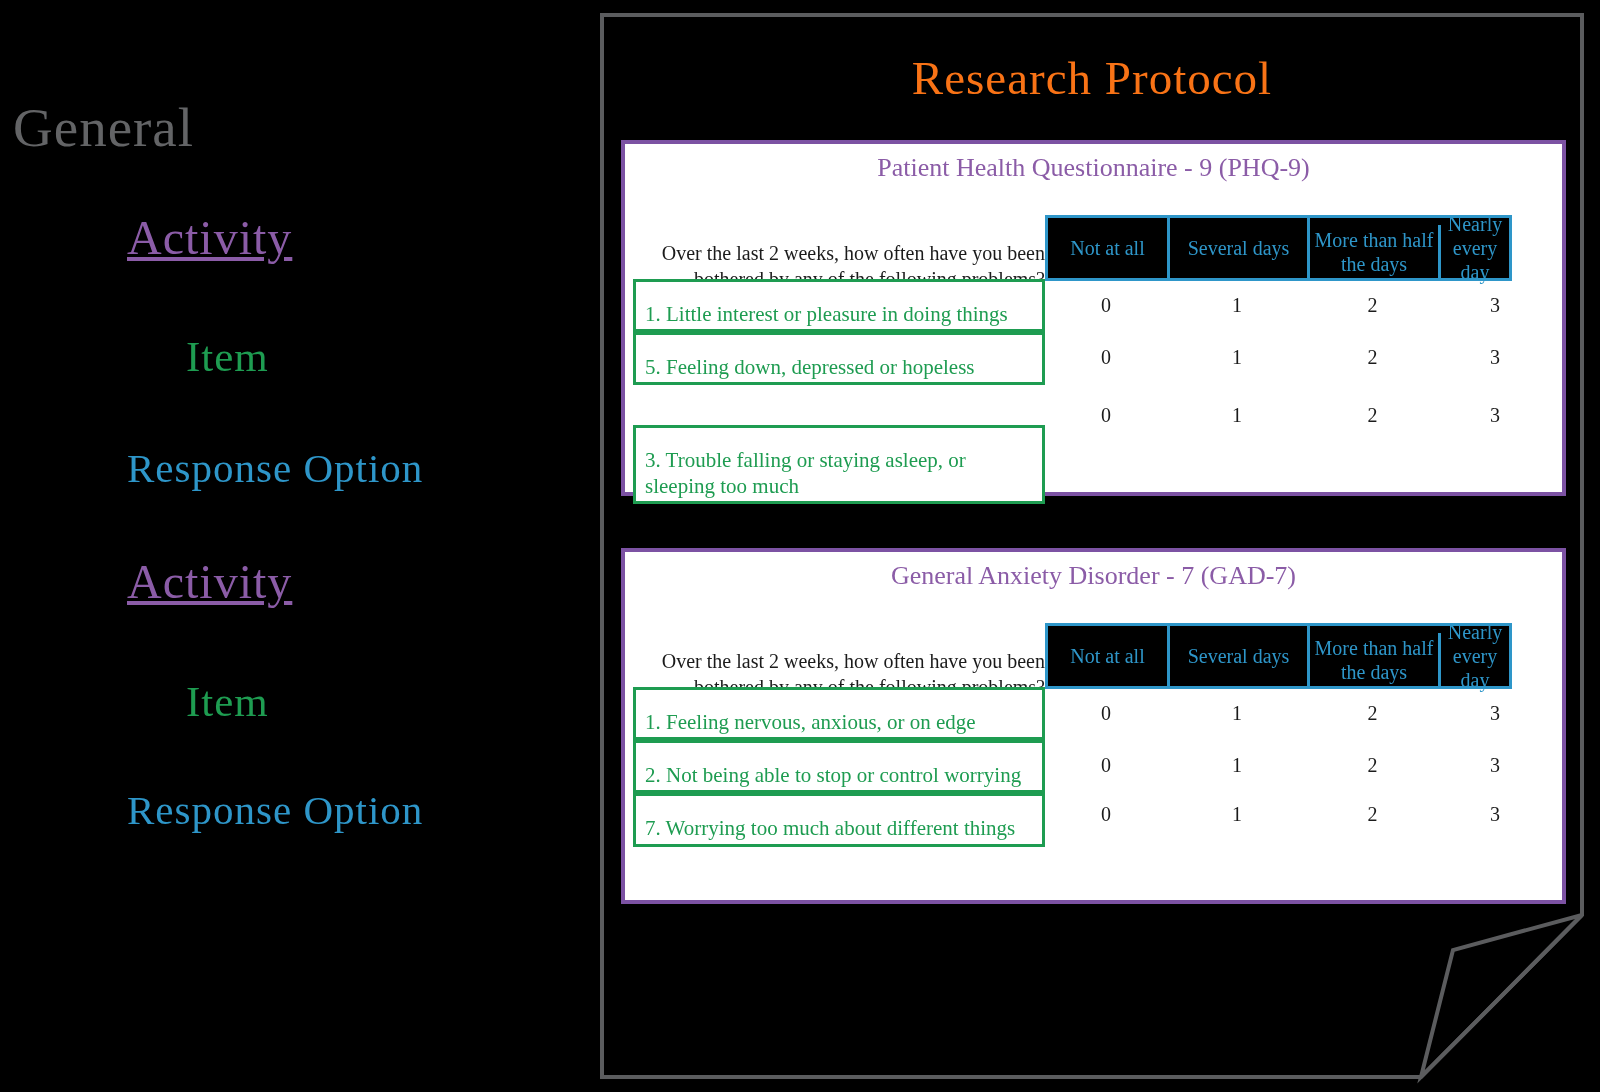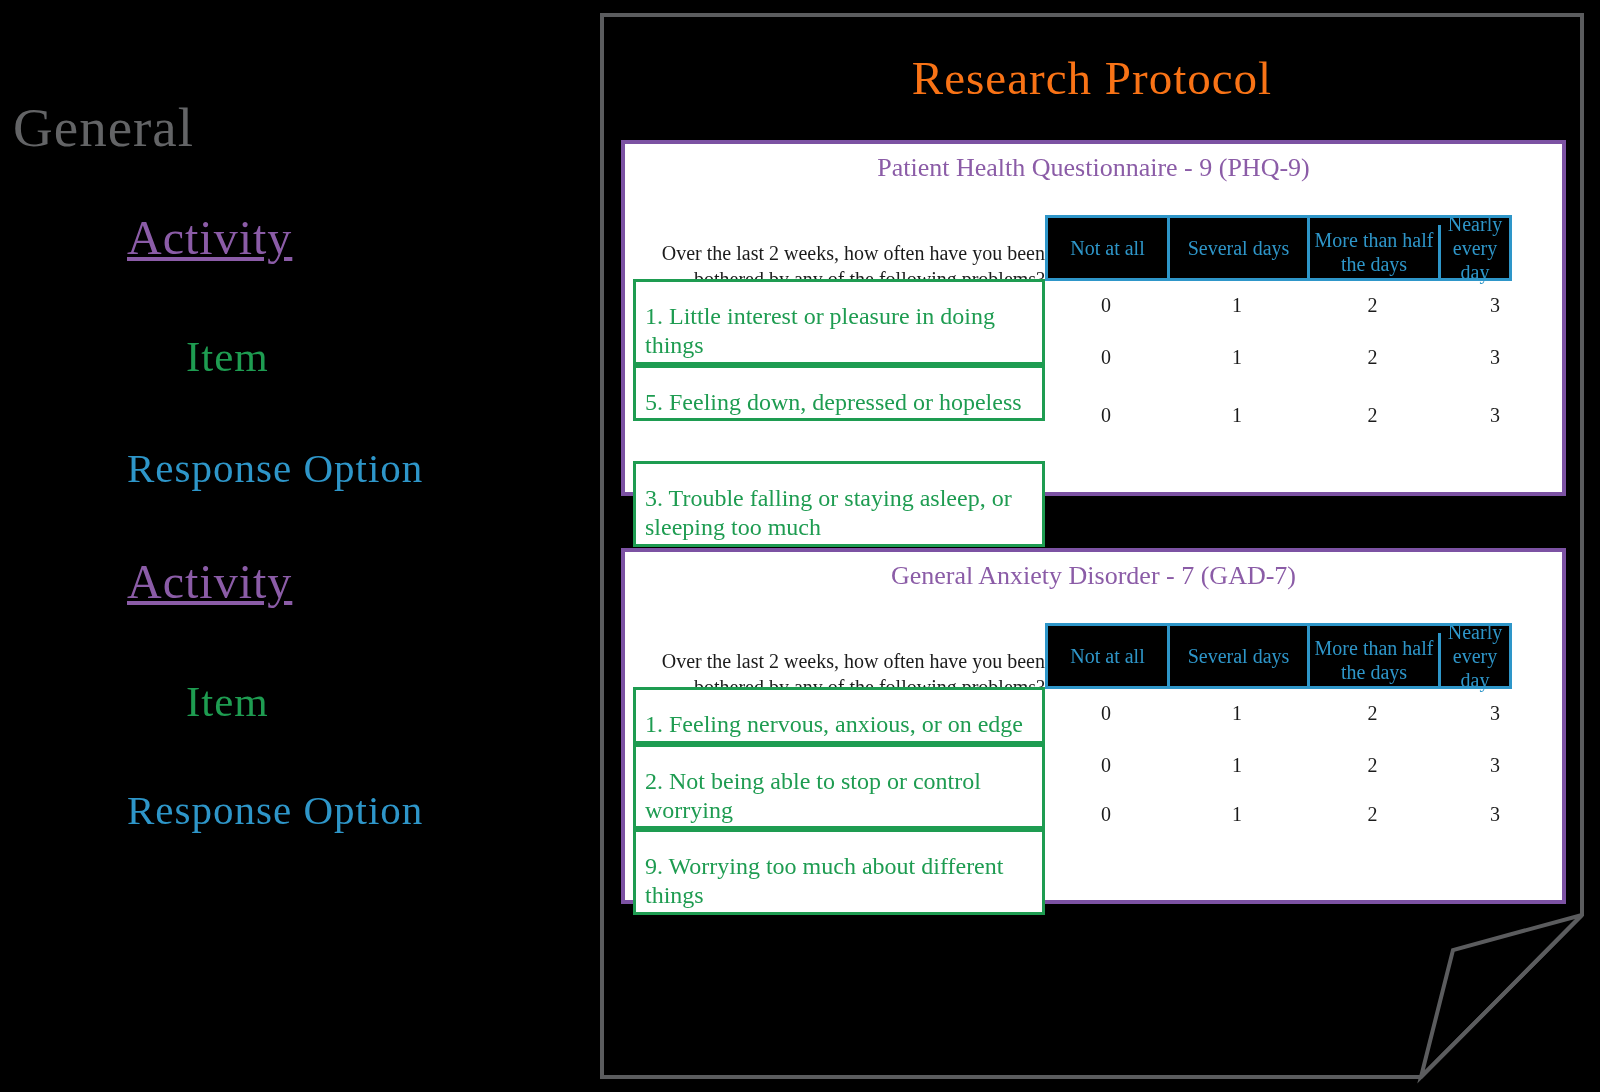--- a/index.html
+++ b/index.html
@@ -49,21 +49,21 @@
     font-size:20px; line-height:1.2; padding:0 4px;
   }
   .rhcell.c1 { flex:0 0 122px; border-right:3px solid #2E96C9; }
   .rhcell.c2 { flex:0 0 140px; border-right:3px solid #2E96C9; }
   .rhcell.c3 { flex:0 0 131px; border-right:3px solid #2E96C9;margin-top:7px; }
   .rhcell.c4 { flex:1 1 auto; }
   .items { position:absolute; left:8px; top:135px; width:412px; }
   .item {
     min-height:52px; border:3px solid #1E9C51; background:#FFF;
     display:flex; align-items:center; padding:20px 6px 2px 9px;
-    color:#1E9C51; font-size:24px; line-height:1.2;
+    color:#1E9C51; font-size:21px; line-height:1.2;
   }
   #phq .item.last { min-height:65px;margin-top:40px; }
   #gad .item.last { min-height:47px; }
   .scores { position:absolute; left:420px; top:135px; width:507px; color:#1B1B1B; }
   .score-row { display:flex; height:52px; }
   #phq .score-row.last { height:65px; }
   #gad .score-row.last { height:47px; }
   .sc {
     display:flex; align-items:center; justify-content:center; font-size:20px;
   }
@@ -131,21 +131,21 @@
     <p class="question">Over the last 2 weeks, how often have you been bothered by any of the following problems?</p>
     <div class="rheader">
       <div class="rhcell c1">Not at all</div>
       <div class="rhcell c2">Several days</div>
       <div class="rhcell c3">More than half the days</div>
       <div class="rhcell c4">Nearly every day</div>
     </div>
     <div class="items">
       <div class="item">1. Feeling nervous, anxious, or on edge</div>
       <div class="item">2. Not being able to stop or control worrying</div>
-      <div class="item last">9. Worrying too much about different things</div>
+      <div class="item last">7. Worrying too much about different things</div>
     </div>
     <div class="scores">
       <div class="score-row">
         <span class="sc c1">0</span>
         <span class="sc c2">1</span>
         <span class="sc c3">2</span>
         <span class="sc c4">3</span>
       </div>
       <div class="score-row">
         <span class="sc c1">0</span>

